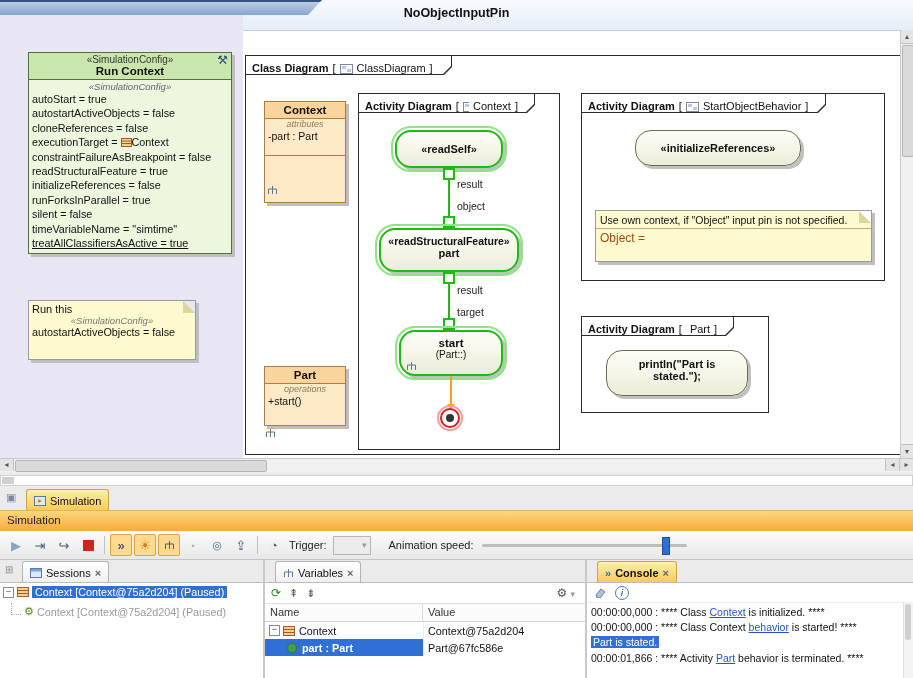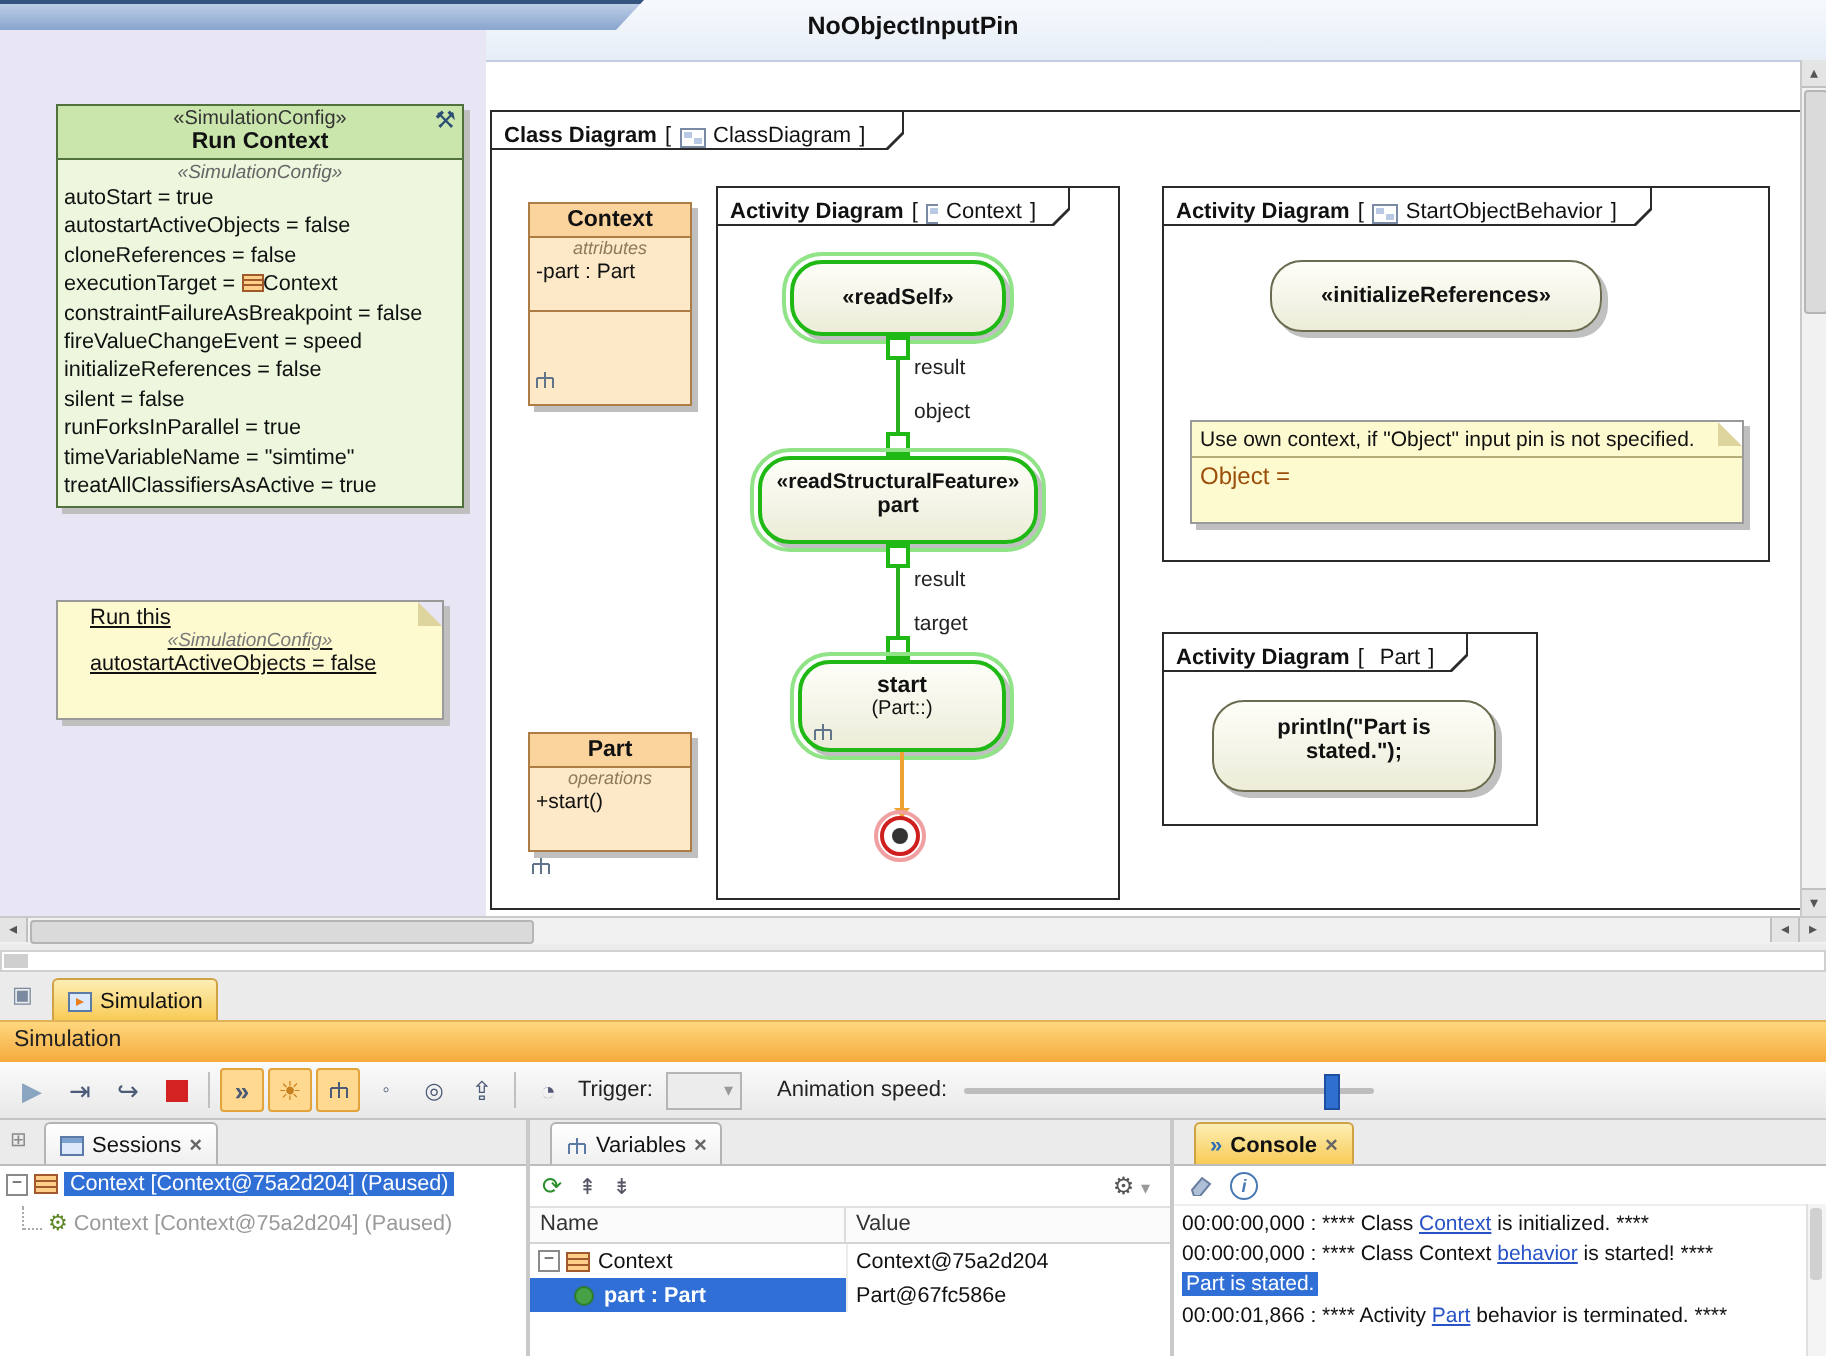--- a/index.html
+++ b/index.html
@@ -66,30 +66,30 @@
       <div style="font-size:10.8px;line-height:14.4px;white-space:nowrap;">autostartActiveObjects = false</div>
       <div style="font-size:10.8px;line-height:14.4px;white-space:nowrap;">cloneReferences = false</div>
       <div style="font-size:10.8px;line-height:14.4px;white-space:nowrap;">
         <span>executionTarget = </span><svg width="11" height="9" style="vertical-align:-1px;">
             <rect x="0.5" y="0.5" width="10" height="8" fill="#ffcf8a" stroke="#a05a2c"></rect>
             <line x1="0.5" y1="3" x2="10.5" y2="3" stroke="#a05a2c"></line>
             <line x1="0.5" y1="5.5" x2="10.5" y2="5.5" stroke="#a05a2c"></line>
           </svg><span>Context</span>
       </div>
       <div style="font-size:10.8px;line-height:14.4px;white-space:nowrap;">constraintFailureAsBreakpoint = false</div>
-      <div style="font-size:10.8px;line-height:14.4px;white-space:nowrap;">fireValueChangeEvent = speed</div>
+      <div style="font-size:10.8px;line-height:14.4px;white-space:nowrap;">readStructuralFeature = true</div>
       <div style="font-size:10.8px;line-height:14.4px;white-space:nowrap;">initializeReferences = false</div>
+      <div style="font-size:10.8px;line-height:14.4px;white-space:nowrap;">runForksInParallel = true</div>
       <div style="font-size:10.8px;line-height:14.4px;white-space:nowrap;">silent = false</div>
-      <div style="font-size:10.8px;line-height:14.4px;white-space:nowrap;">runForksInParallel = true</div>
       <div style="font-size:10.8px;line-height:14.4px;white-space:nowrap;">timeVariableName = "simtime"</div>
-      <div style="font-size:10.8px;line-height:14.4px;white-space:nowrap;">treatAllClassifiersAsActive = true</div>
-    </div>
-  </div>
-
-  <div class="ab note fold-lav shadowed" style="left:28px;top:300px;width:160px;height:54px;padding:2px 16px;z-index:2;text-decoration:underline;">
+      <div style="font-size:10.8px;line-height:14.4px;white-space:nowrap;text-decoration:underline;">treatAllClassifiersAsActive = true</div>
+    </div>
+  </div>
+
+  <div class="ab note fold-lav shadowed" style="left:28px;top:300px;width:160px;height:54px;padding:2px 3px;z-index:2;">
     <div style="font-size:11px;">Run this</div>
     <div style="text-align:center;font-size:9.5px;color:#777;font-style:italic;">«SimulationConfig»</div>
     <div style="font-size:10.8px;">autostartActiveObjects = false</div>
   </div>
 
   <div class="ab frame" style="left:245px;top:55px;width:660px;height:398px;z-index:2;">
     <div class="ftab" style="width:206px;">
       <div class="ftab-in">
         <span class="bold">Class Diagram</span>
         <span>[</span>

